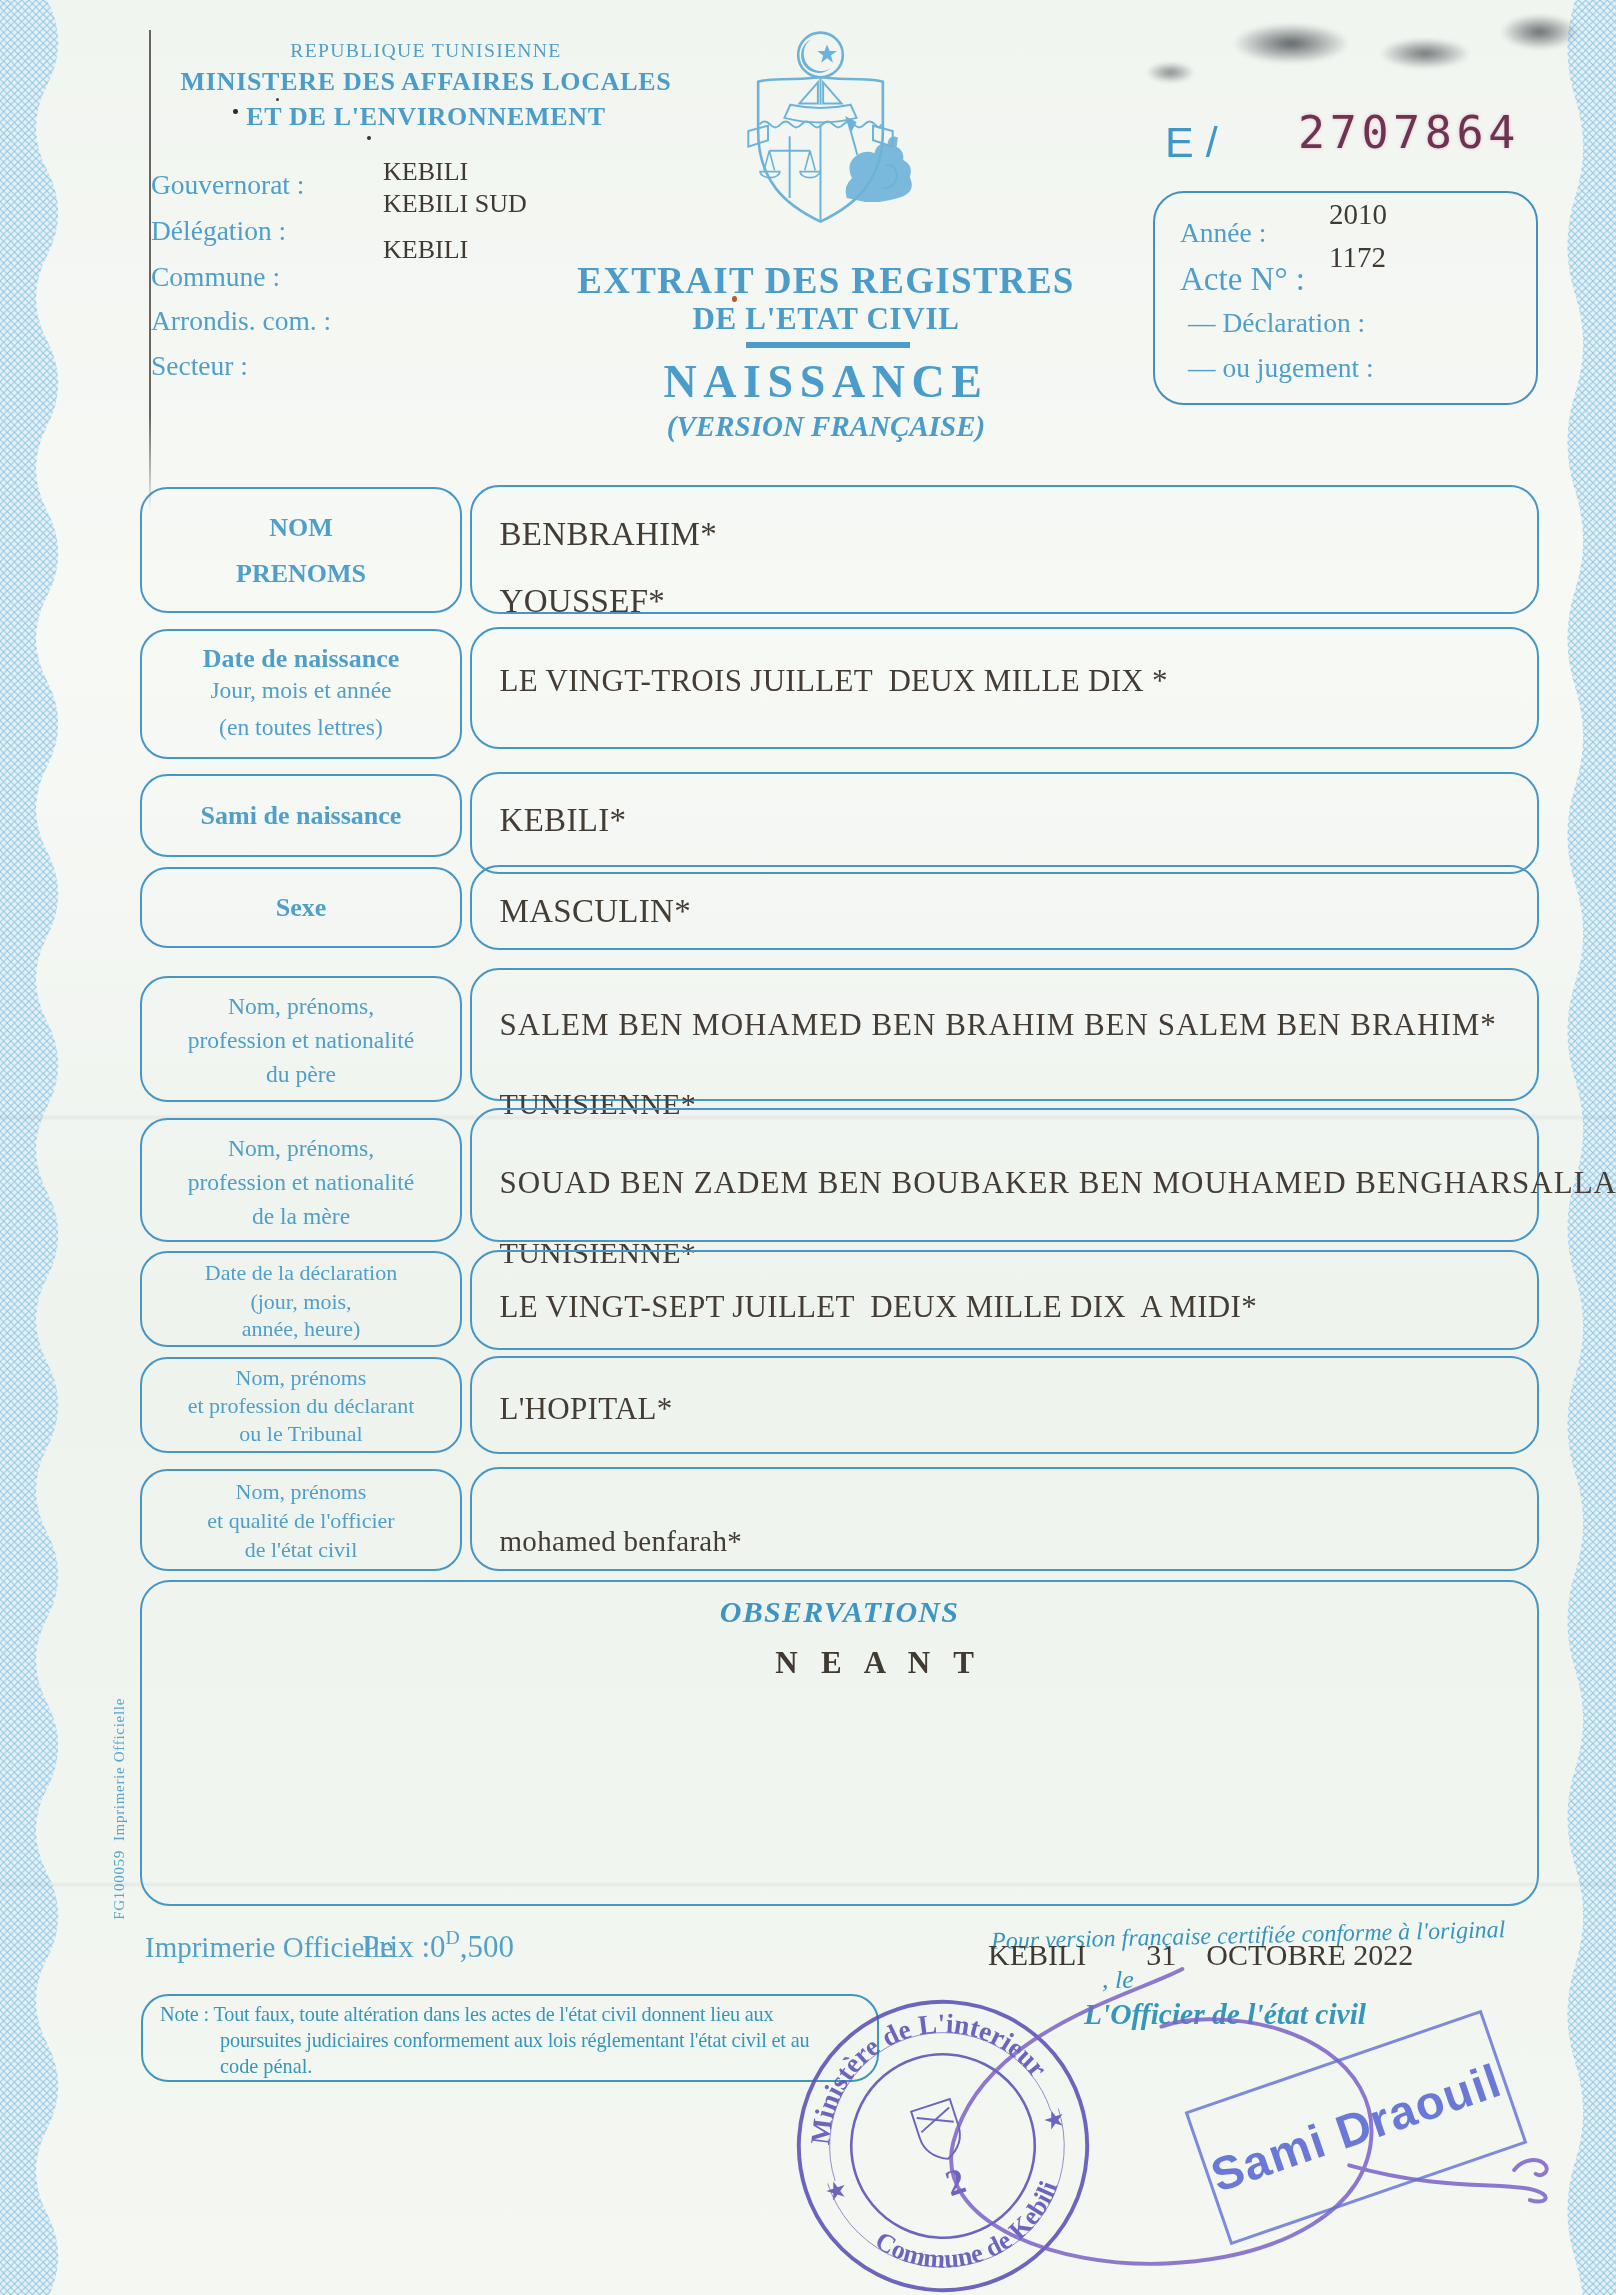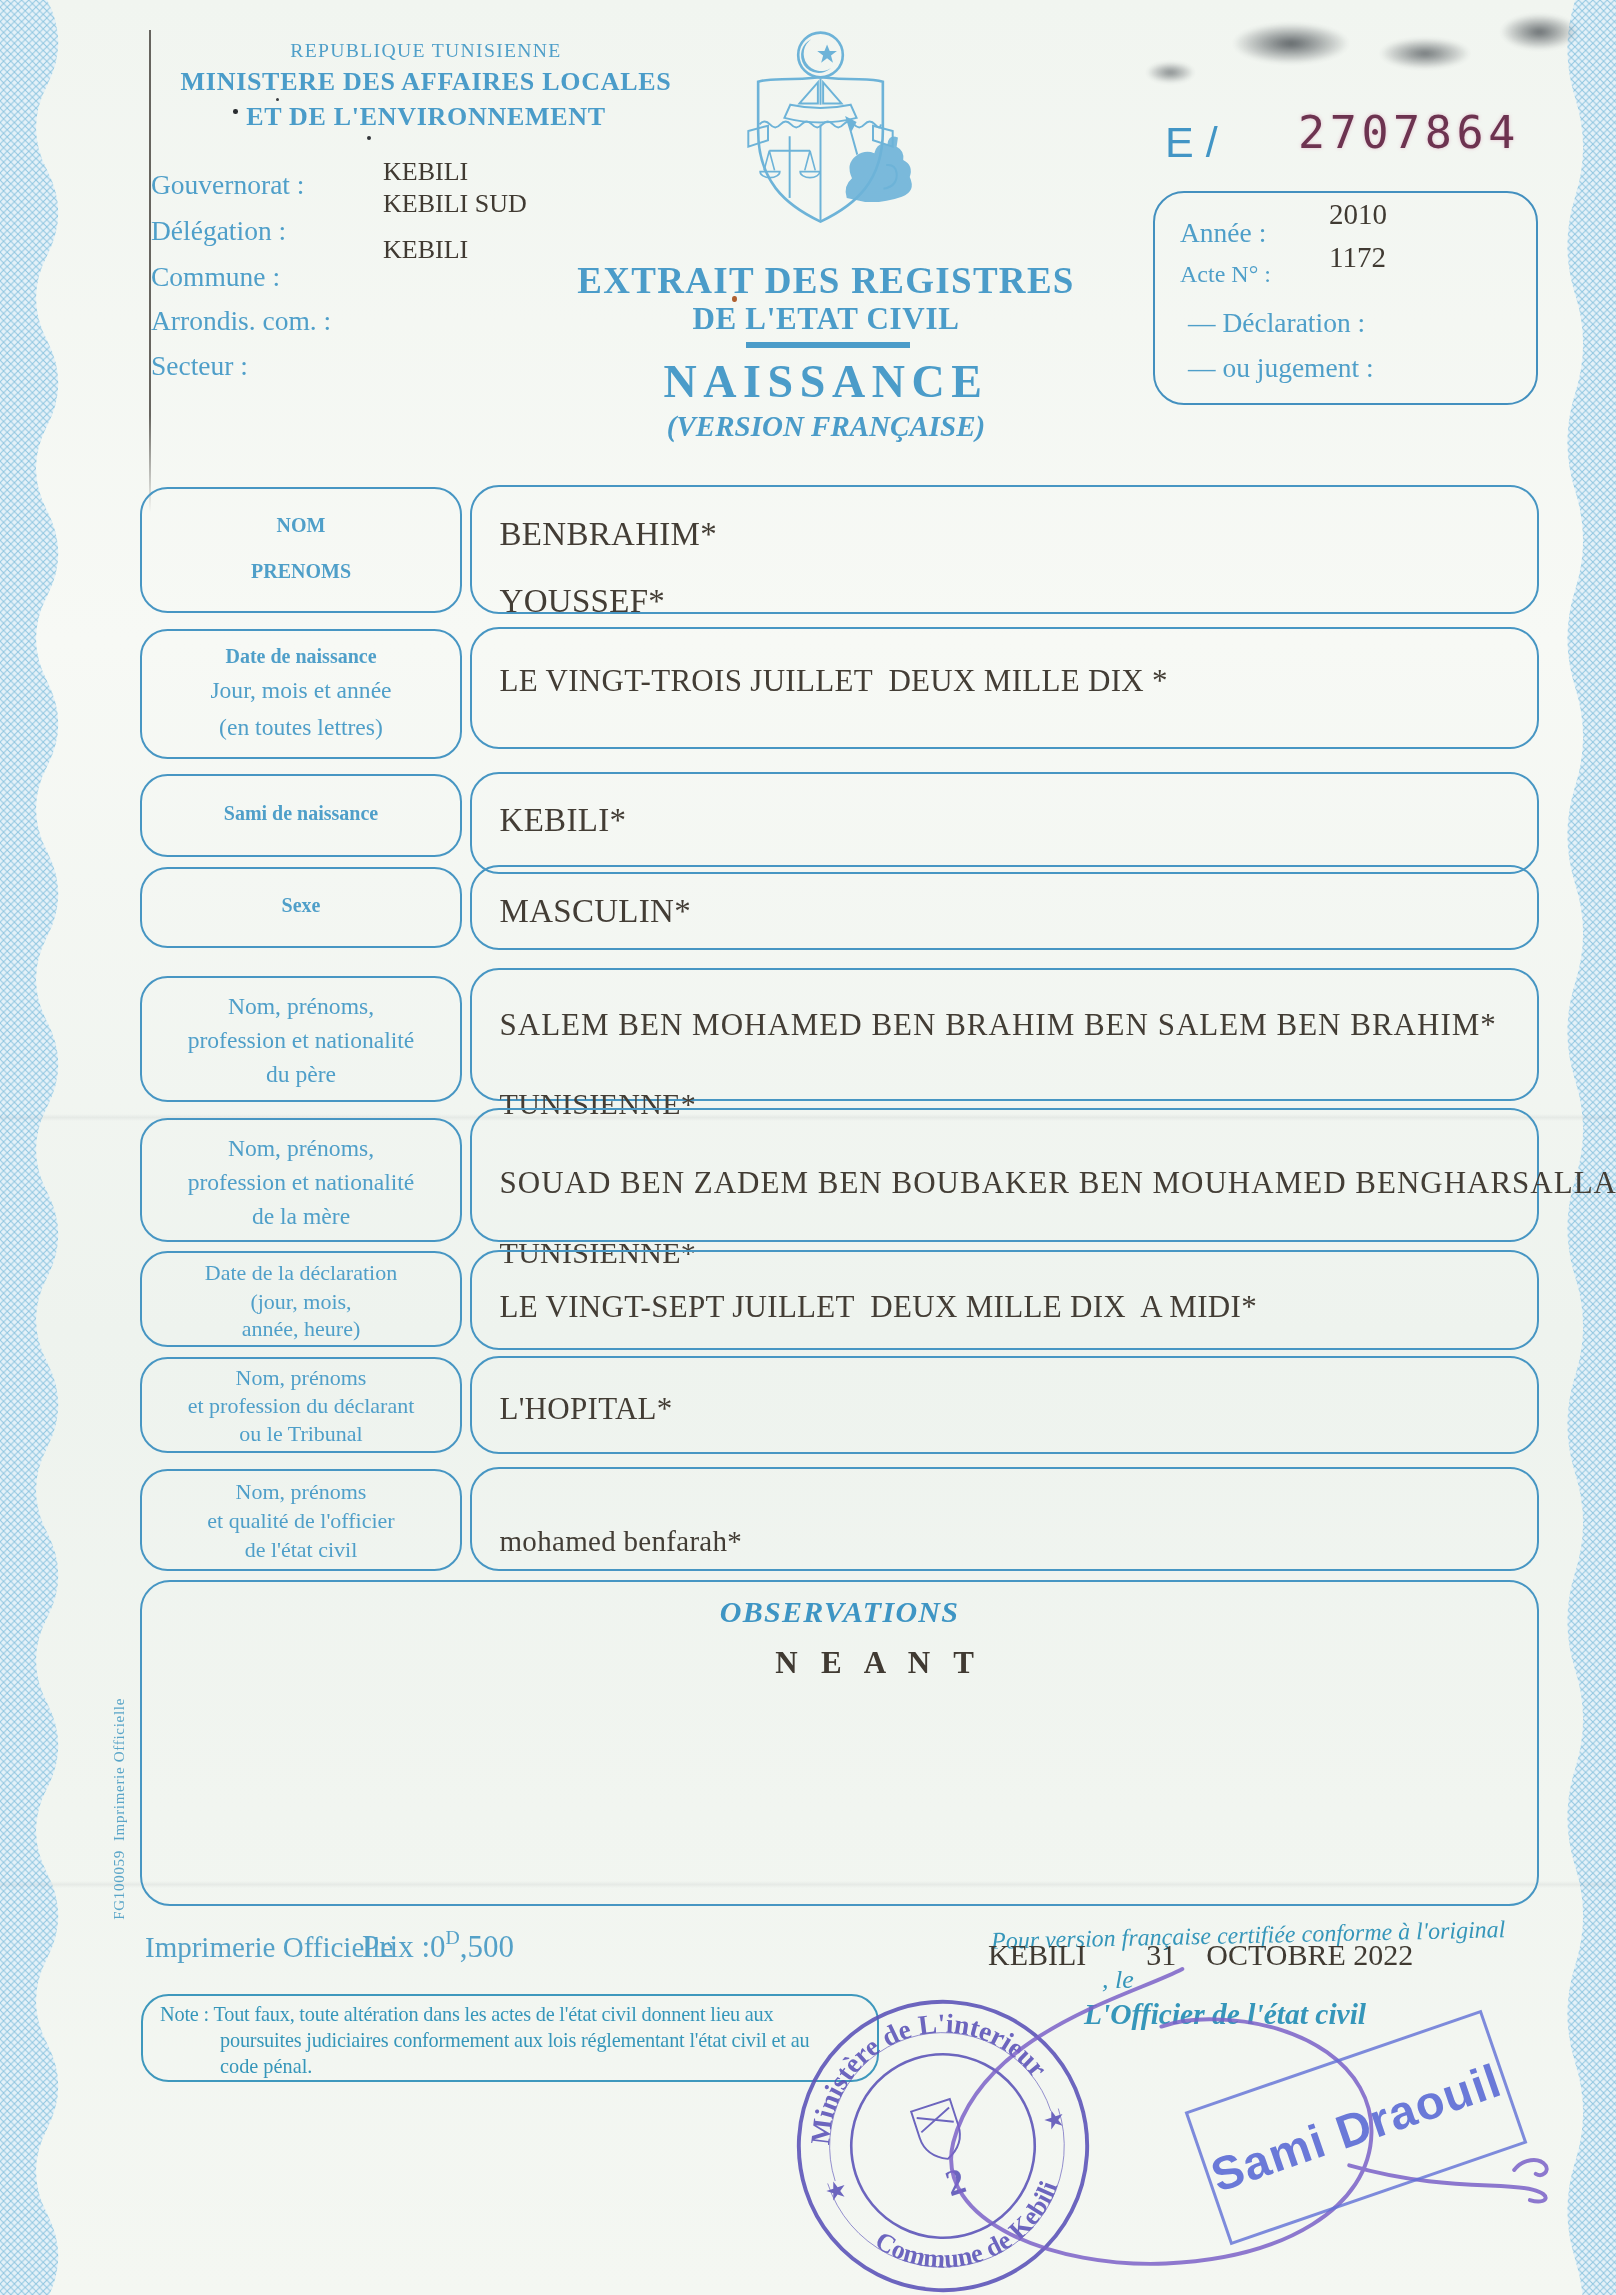--- a/index.html
+++ b/index.html
@@ -10,21 +10,21 @@
   }
   .abs{position:absolute;}
   .blue{color:#4f9fc9;}
   .dark{color:#403a32;}
   .teal{color:#3596ba;}
   .center{text-align:center;}
   .pre{white-space:pre;}
   .lbox{position:absolute;left:140px;width:322px;border:2.6px solid #4796c3;border-radius:27.5px;box-sizing:border-box;}
   .vbox{position:absolute;left:470px;width:1069px;border:2.6px solid #4796c3;border-radius:29px;box-sizing:border-box;}
   .lbl{position:absolute;left:0;width:100%;text-align:center;color:#4f9fc9;font-size:23.6px;line-height:1.1;}
-  .lbl.b{font-weight:bold;font-size:20px;}
+  .lbl.b{font-weight:bold;font-size:26px;}
   .lbl.s{font-size:22px;}
   .val{position:absolute;color:#433d35;font-size:33px;white-space:pre;letter-spacing:0.3px;}
   .val.long{font-size:31px;letter-spacing:1px;}
   .crease{position:absolute;left:0;width:100%;height:6.6px;background:linear-gradient(180deg,rgba(80,90,100,0) 0%,rgba(80,90,100,.07) 50%,rgba(80,90,100,0) 100%);}
   .blob{position:absolute;filter:blur(2px);opacity:.8;}
   .dot{position:absolute;border-radius:50%;}
 </style>
 </head>
 <body>
 
@@ -99,21 +99,21 @@
   <div class="abs" style="left:746px;top:342px;width:164px;height:5.9px;background:#4b9cc9;"></div>
   <div class="abs center" style="left:567px;top:355px;width:518px;font-size:46px;font-weight:bold;letter-spacing:6.6px;color:#4b9cc9;">NAISSANCE</div>
   <div class="abs center" style="left:567px;top:410px;width:518px;font-size:29px;font-weight:bold;font-style:italic;color:#4b9cc9;">(VERSION FRANÇAISE)</div>
 
   <div class="abs" style="left:1165px;top:118px;font-size:43px;color:#4295c5;font-family:'Liberation Sans',sans-serif;">E /</div>
   <div class="abs" style="left:1298px;top:106px;font-size:45px;color:#6d3350;font-family:'DejaVu Sans Mono',monospace;letter-spacing:4.6px;text-shadow:0 0 3.9px rgba(200,90,140,.35);">2707864</div>
 
   <div class="abs" style="left:1153px;top:191px;width:385px;height:214px;border:2.6px solid #4390bf;border-radius:31px;box-sizing:border-box;">
     <div class="abs blue" style="left:25px;top:23.6px;font-size:27.5px;">Année :</div>
     <div class="abs dark" style="left:174px;top:5.2px;font-size:29px;">2010</div>
-    <div class="abs blue" style="left:25px;top:68px;font-size:24px;">Acte N° :</div>
+    <div class="abs blue" style="left:25px;top:68px;font-size:33px;">Acte N° :</div>
     <div class="abs dark" style="left:174px;top:48px;font-size:29px;">1172</div>
     <div class="abs blue" style="left:33px;top:114px;font-size:27.5px;">— Déclaration :</div>
     <div class="abs blue" style="left:33px;top:159px;font-size:27.5px;">— ou jugement :</div>
   </div>
 
   <div class="lbox" style="top:487px;height:126px;">
     <span class="lbl b" style="top:25px;">NOM</span>
     <span class="lbl b" style="top:71px;">PRENOMS</span>
   </div>
   <div class="vbox" style="top:485px;height:129px;">

